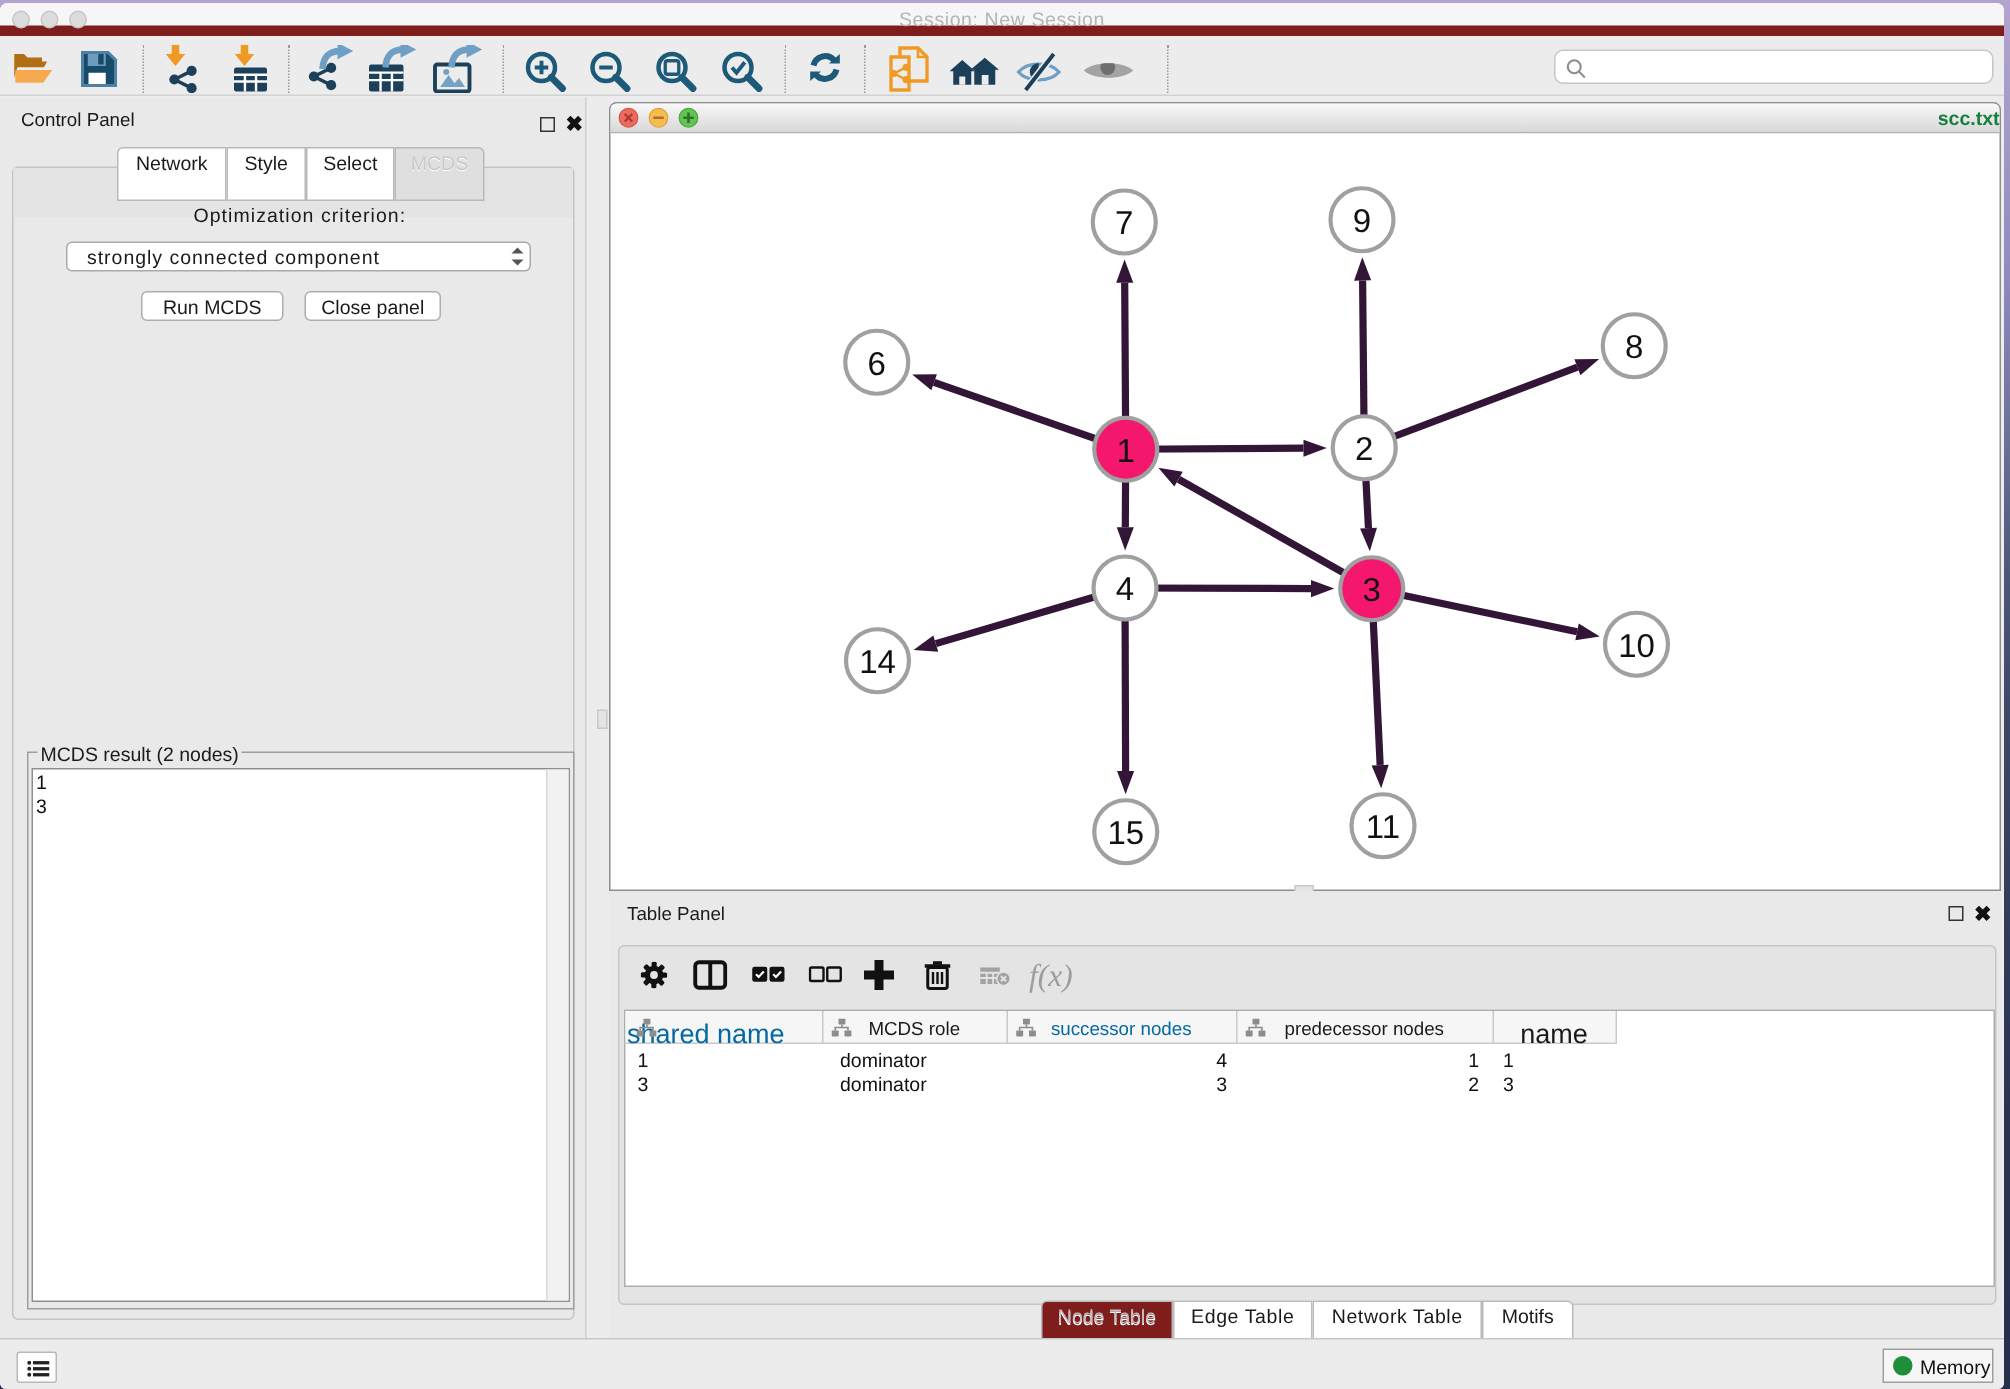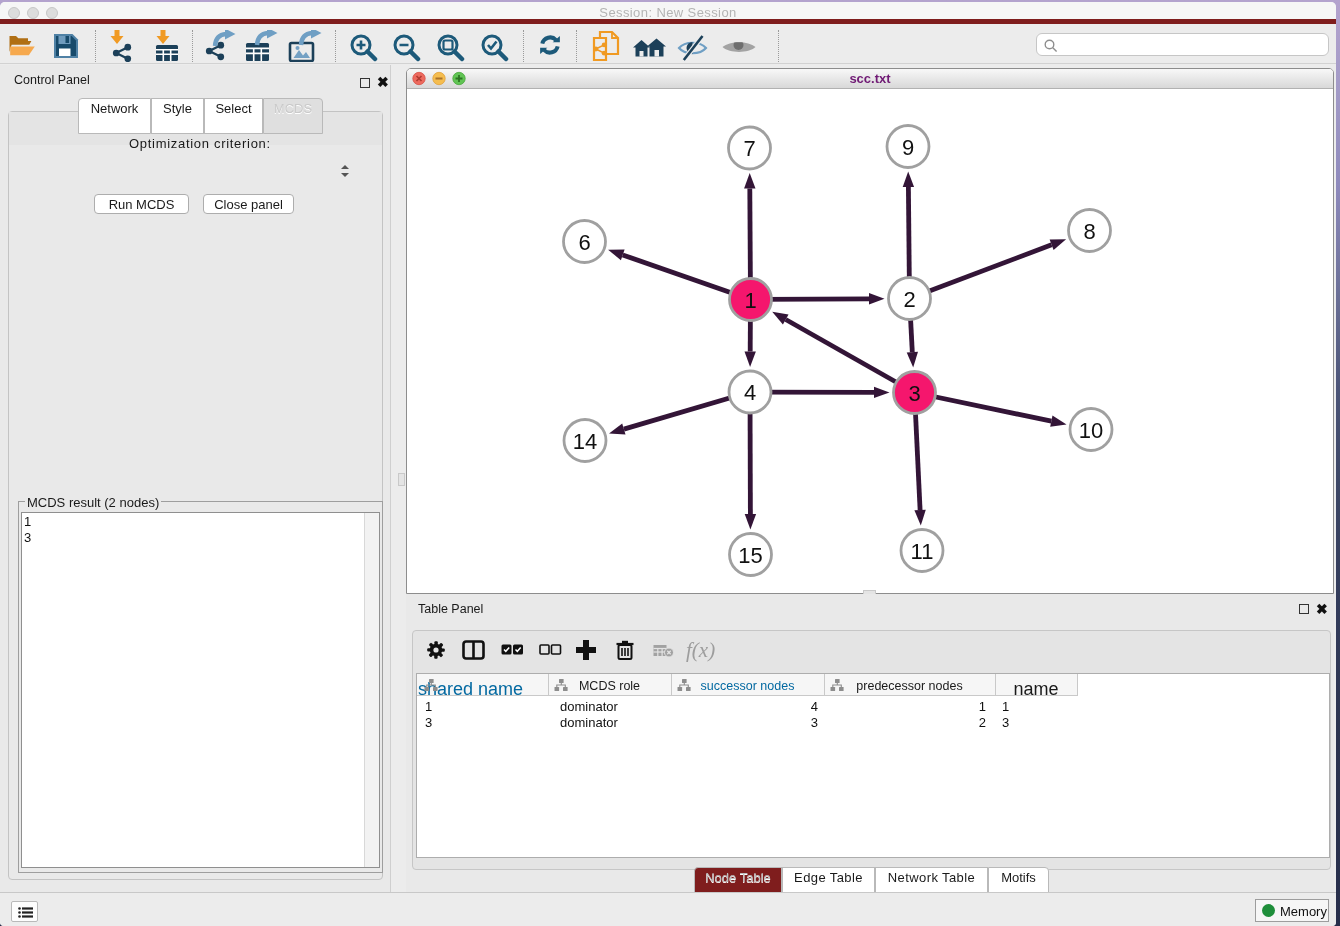--- a/index.html
+++ b/index.html
@@ -2,21 +2,21 @@
 <html><head><meta charset="utf-8">
 <style>
 * { margin:0; padding:0; box-sizing:border-box; }
 html,body { width:1340px; height:926px; overflow:hidden; }
 body { font-family:"Liberation Sans", sans-serif; position:relative;
   background:linear-gradient(180deg,#b4a3ce 0%,#a29ac6 10%,#8e8abc 20%,#6a6f96 32%,#4c5578 42%,#3d4766 52%,#333c5b 65%,#2b334f 80%,#272e4b 100%); }
 .abs { position:absolute; }
 #win { position:absolute; left:0; top:2px; width:1336px; height:924px;
   background:#ececec; border-radius:5px 5px 4px 4px; overflow:hidden; }
 #titlebar { position:absolute; left:0; top:0; width:100%; height:22px; background:#f6f6f6;
-  border-bottom:5px solid #7f1d1d; }
+  border-bottom:7px solid #7f1d1d; }
 #titlebar .dot { position:absolute; top:5px; width:12px; height:12px; border-radius:50%;
   background:#dcdcdc; border:1px solid #c6c6c6; }
 #title { width:100%; text-align:center; font-size:13px; letter-spacing:0.4px; color:#b4b4b4; line-height:21px; }
 #toolbar { position:absolute; left:0; top:22px; width:100%; height:40px;
   background:#ececec; border-bottom:1px solid #d2d2d2; }
 #search { position:absolute; left:1036px; top:31px; width:293px; height:23px; background:#fff;
   border:1px solid #c6c6c6; border-radius:6px; }
 #content { position:absolute; left:0; top:63px; width:100%; height:827px; background:#ececec; }
 #statusbar { position:absolute; left:0; top:890px; width:100%; height:34px; background:#ececec;
   border-top:1px solid #c8c8c8; }
@@ -180,37 +180,38 @@
   <div class="closebtn" style="left:377px;top:75px">✖</div>
 
   <div class="abs" style="left:8px;top:109px;width:375px;height:769px;border:1px solid #c3c3c3;border-radius:4px;background:#e9e9e9"></div>
   <div class="abs" style="left:9px;top:110px;width:373px;height:33px;background:#e4e4e4"></div>
   <div class="tab" style="left:78px;top:96px;width:73px;border-radius:4px 0 0 0">Network</div>
   <div class="tab" style="left:151px;top:96px;width:53px">Style</div>
   <div class="tab" style="left:204px;top:96px;width:59px">Select</div>
   <div class="tab" style="left:263px;top:96px;width:60px;background:#dfdfdf;color:#c9c9c9;
        text-shadow:0 1px 0 #fff;border-radius:0 4px 0 0">MCDS</div>
   <div class="abs" style="left:129px;top:134px;font-size:13px;letter-spacing:0.7px;color:#1a1a1a">Optimization criterion:</div>
+  <div class="abs" style="left:44px;top:159px;width:310px;height:20px;background:#fff;border:1px solid #a9a9a9;border-radius:4px;font-size:13px;color:#1a1a1a;line-height:19px;padding-left:13px;letter-spacing:0.65px">strongly connected component</div>
   <svg class="abs" style="left:339px;top:162px" width="12" height="14" viewBox="0 0 12 14">
     <path d="M2 5 L6 1 L10 5 Z" fill="#555"></path>
       <path d="M2 9 L6 13 L10 9 Z" fill="#555"></path>
     </svg>
   <div class="btn" style="left:94px;top:192px;width:95px;height:20px;line-height:19px">Run MCDS</div>
   <div class="btn" style="left:203px;top:192px;width:91px;height:20px;line-height:19px">Close panel</div>
 
   <div class="abs" style="left:18px;top:499px;width:365px;height:372px;border:1px solid #9e9e9e"></div>
   <div class="abs" style="left:25px;top:493px;background:#e9e9e9;font-size:13px;color:#1a1a1a;padding:0 2px">MCDS result (2 nodes)</div>
   <div class="abs" style="left:21px;top:510px;width:359px;height:356px;background:#fff;border:1px solid #8f8f8f"></div>
   <div class="abs" style="left:364px;top:511px;width:15px;height:354px;background:#f2f2f2;border-left:1px solid #d8d8d8"></div>
   <div class="abs" style="left:24px;top:512px;font-size:13px;color:#111;line-height:16px">1<br>3</div>
 
   <div class="abs" style="left:406px;top:66px;width:928px;height:526px;border:1px solid #8d8d8d;border-radius:5px 5px 0 0;background:#fff"></div>
   <div class="abs" style="left:407px;top:67px;width:926px;height:20px;border-radius:4px 4px 0 0;
        background:linear-gradient(180deg,#f8f8f8,#d8d8d8);border-bottom:1px solid #b1b1b1"></div>
-  <div class="abs" style="left:407px;top:67px;width:926px;text-align:center;font-size:13px;font-weight:bold;color:#701a75;line-height:20px">scc.txt</div>
+  <div class="abs" style="left:407px;top:67px;width:926px;text-align:right;font-size:13px;font-weight:bold;color:#15803d;line-height:20px">scc.txt</div>
   <svg class="abs" style="left:412px;top:69px" width="54" height="15" viewBox="0 0 54 15">
     <circle cx="7" cy="7.5" r="6.2" fill="#ed6a5e" stroke="#d55248" stroke-width="0.8"></circle>
     <path d="M4.5 5 L9.5 10 M9.5 5 L4.5 10" stroke="#ad3a30" stroke-width="1.6"></path>
     <circle cx="27" cy="7.5" r="6.2" fill="#f5bd4f" stroke="#dfa13c" stroke-width="0.8"></circle>
     <line x1="23.5" y1="7.5" x2="30.5" y2="7.5" stroke="#a9722a" stroke-width="1.8"></line>
     <circle cx="47" cy="7.5" r="6.2" fill="#61c454" stroke="#4aa73c" stroke-width="0.8"></circle>
     <path d="M43.5 7.5 L50.5 7.5 M47 4 L47 11" stroke="#2d7423" stroke-width="1.8"></path>
     </svg>
   <svg style="position:absolute;left:407px;top:87px" width="926" height="504" viewBox="407 87 926 504">
 <line x1="750.5" y1="297.5" x2="749.8" y2="186.5" stroke="#331537" stroke-width="4.8"></line>

